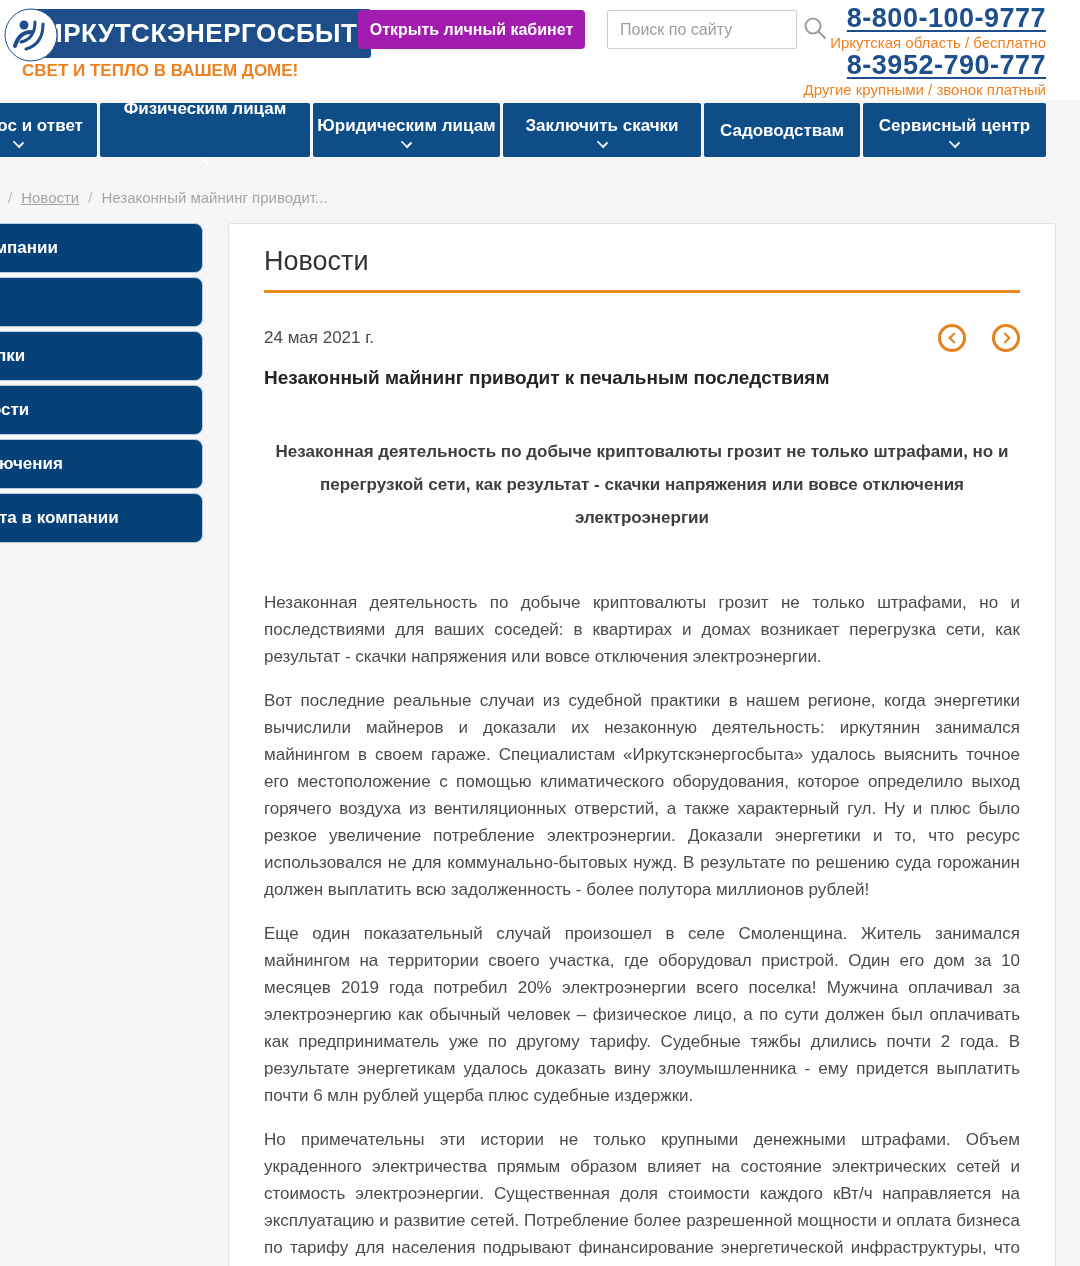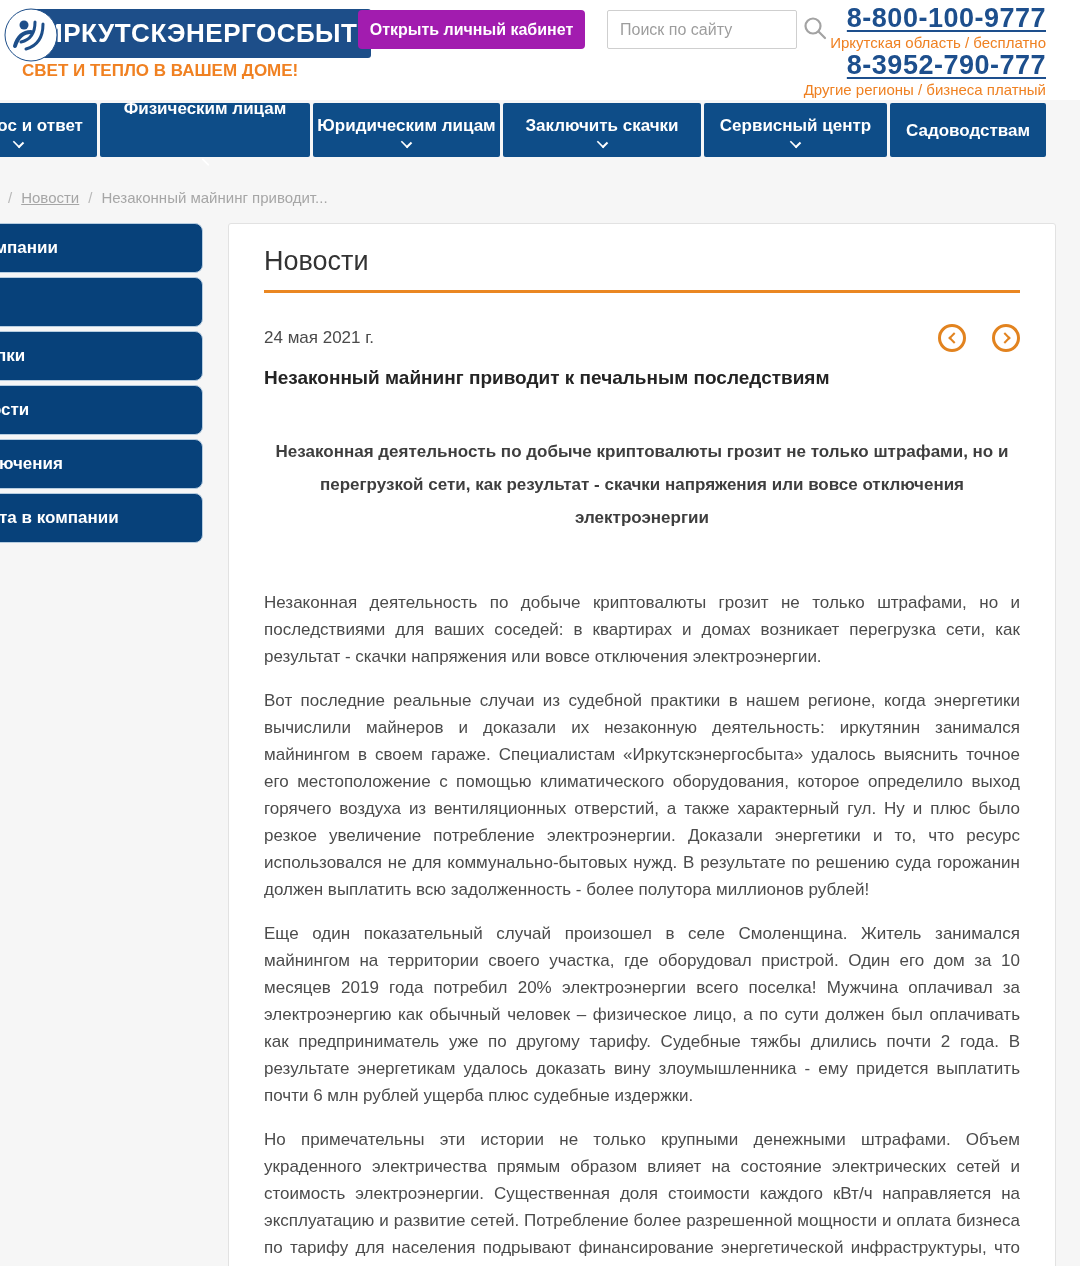--- a/index.html
+++ b/index.html
@@ -100,47 +100,47 @@
             <line x1="16.5" y1="16.5" x2="23" y2="23" stroke="#a3a3a3" stroke-width="2.2" stroke-linecap="round"></line>
           </svg>
         </span>
       </button>
     </div>
 
     <div class="phones">
       <a class="phone-number">8-800-100-9777</a>
       <span class="phone-note">Иркутская область / бесплатно</span>
       <a class="phone-number">8-3952-790-777</a>
-      <span class="phone-note">Другие регионы / бизнеса платный</span>
+      <span class="phone-note">Другие крупными / звонок платный</span>
     </div>
   </div>
 
   <div class="nav">
     <div class="nav-item n0">
       <span class="nav-label">Вопрос и ответ</span>
       <span class="chev-down"></span>
     </div>
     <div class="nav-item n1">
       <span class="nav-label">Физическим лицам</span>
       <span class="chev-down"></span>
     </div>
     <div class="nav-item n2">
       <span class="nav-label">Юридическим лицам</span>
       <span class="chev-down"></span>
     </div>
     <div class="nav-item n3">
       <span class="nav-label">Заключить скачки</span>
       <span class="chev-down"></span>
     </div>
+    <div class="nav-item n5">
+      <span class="nav-label">Садоводствам</span>
+    </div>
     <div class="nav-item n4">
       <span class="nav-label">Сервисный центр</span>
       <span class="chev-down"></span>
-    </div>
-    <div class="nav-item n5">
-      <span class="nav-label">Садоводствам</span>
     </div>
   </div>
 
   <div class="breadcrumb">
     <span class="crumb-sep">/</span>
     <a class="crumb-link">Новости</a>
     <span class="crumb-sep">/</span>
     <span class="crumb-current">Незаконный майнинг приводит...</span>
   </div>
 

